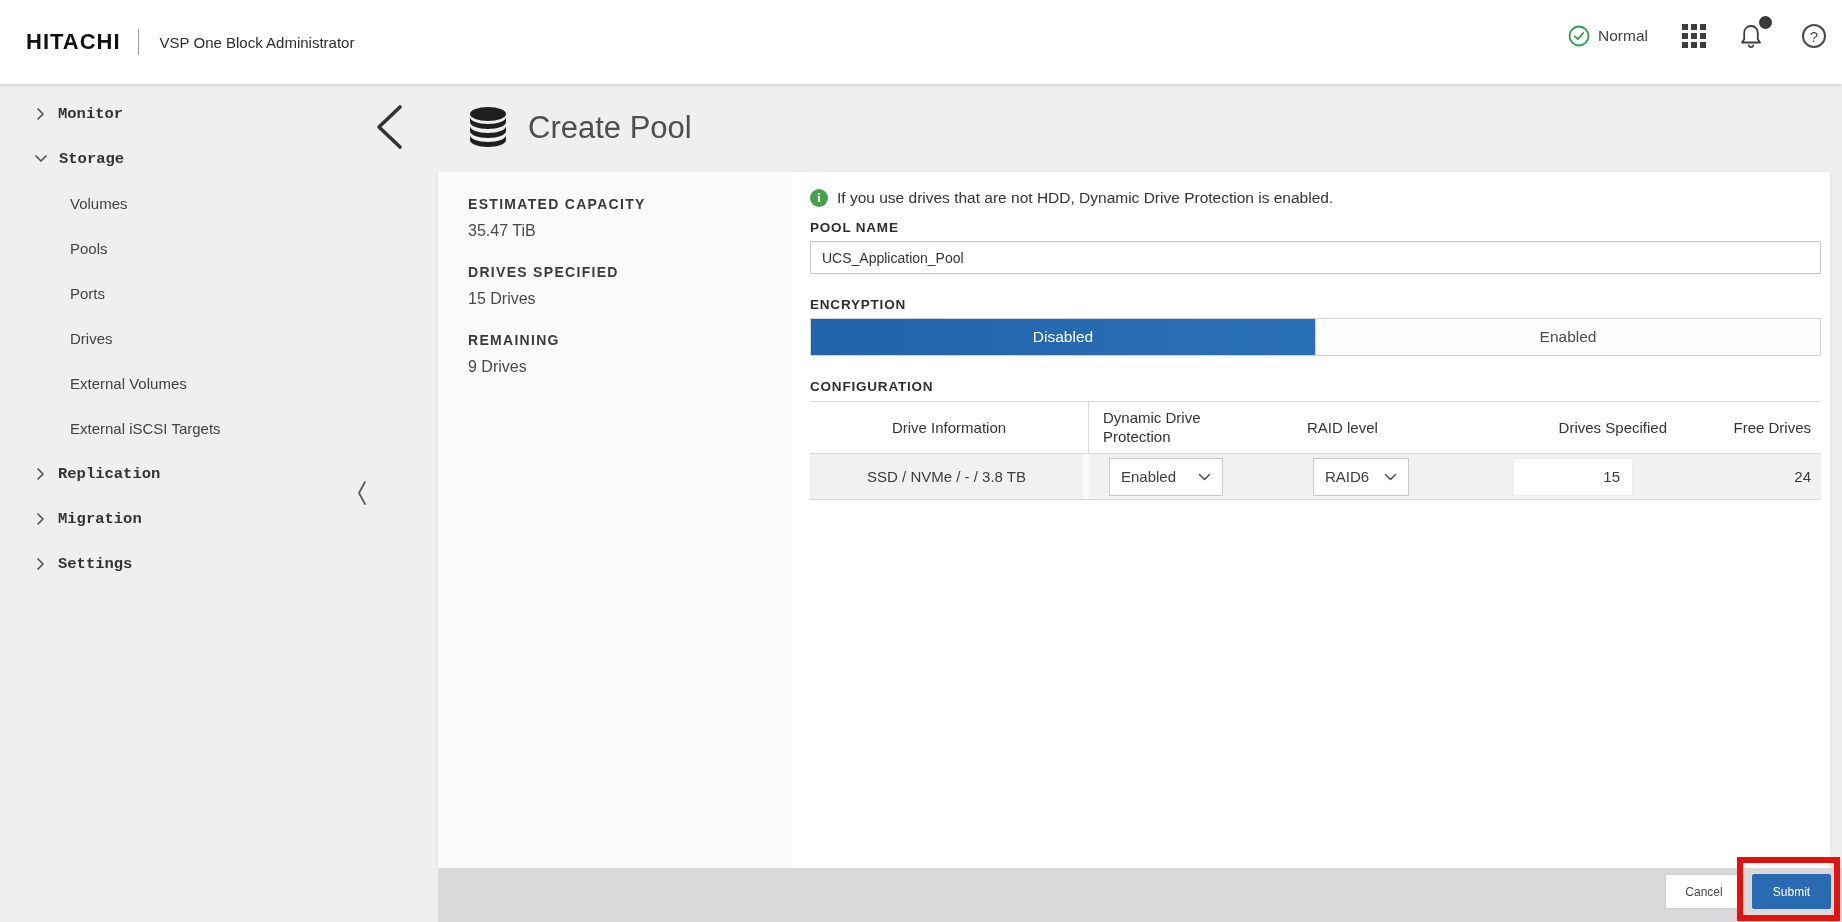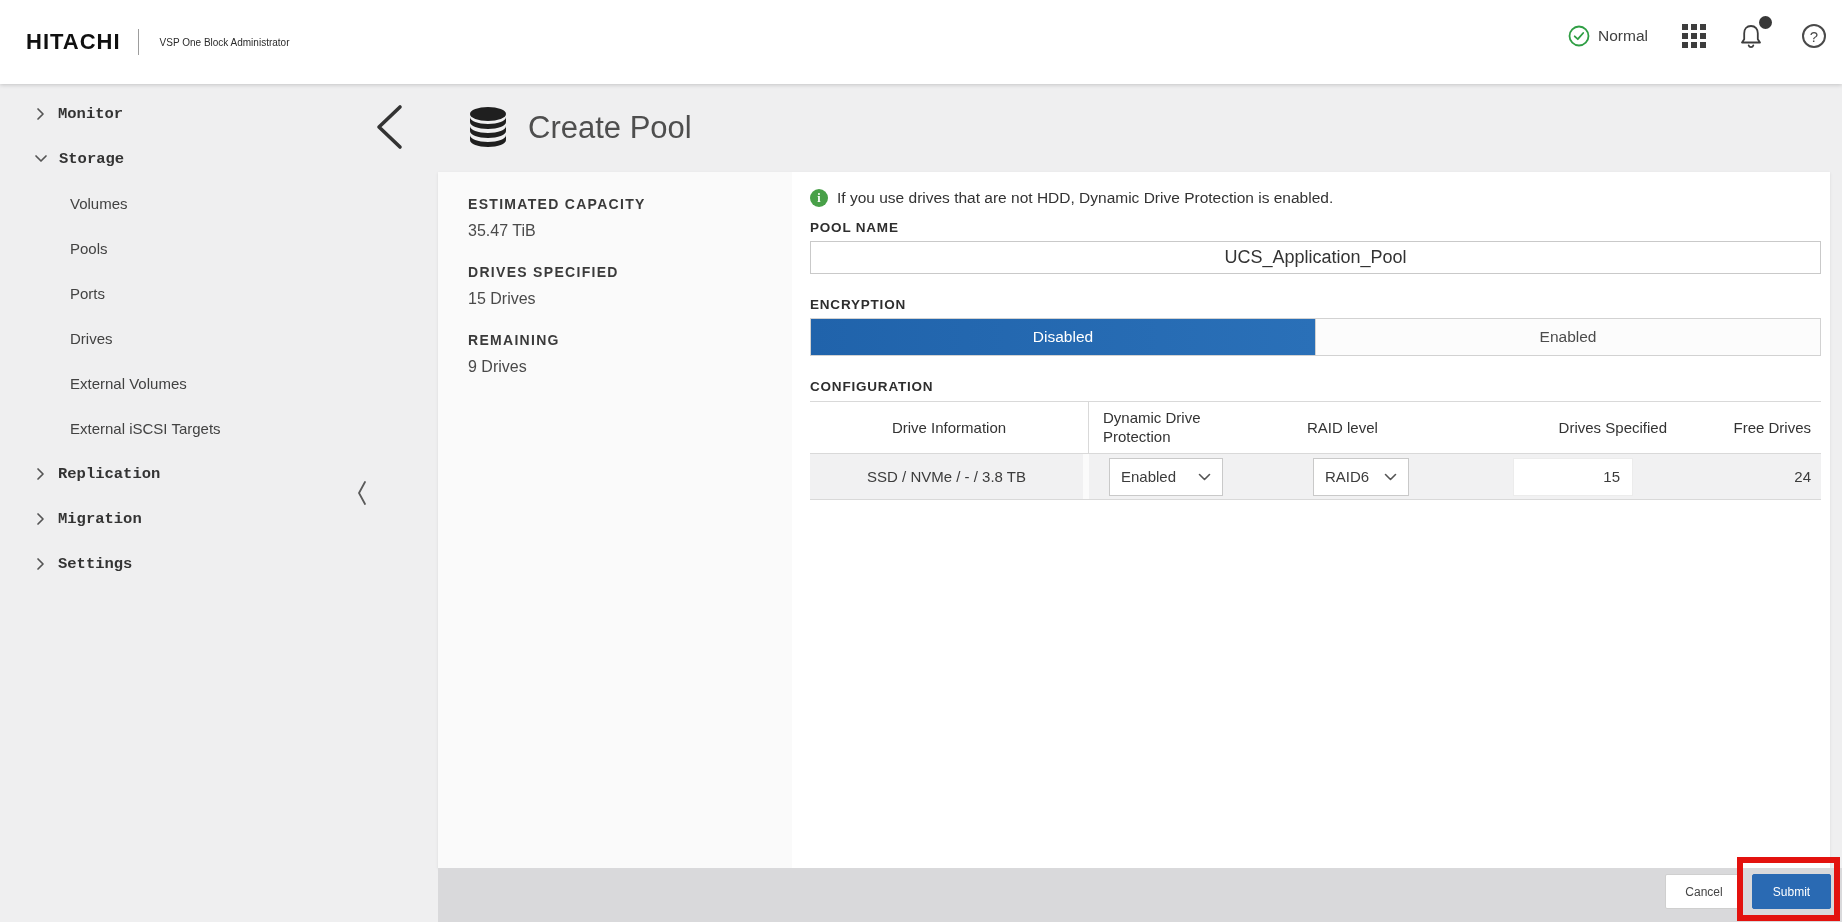--- a/index.html
+++ b/index.html
@@ -13,21 +13,21 @@
   }
   
   .topbar {
     position: absolute; top: 0; left: 0; width: 1842px; height: 84px;
     background: #ffffff; box-shadow: 0 1px 4px rgba(0,0,0,0.18);
     display: flex; align-items: center; z-index: 5;
   }
   .brand { display: flex; align-items: center; margin-left: 26px; }
   .logo { font-size: 22px; font-weight: 700; letter-spacing: 1px; color: #101010; }
   .brand-divider { width: 1px; height: 26px; background: #9d9d9d; margin: 0 21px 0 17px; }
-  .app-title { font-size: 10px; color: #2b2b2b; }
+  .app-title { font-size: 15px; color: #2b2b2b; }
   .topbar-right { position: absolute; right: 16px; top: 0; height: 72px; display: flex; align-items: center; }
   .status { display: flex; align-items: center; gap: 8px; margin-right: 34px; cursor: pointer; }
   .status-label { font-size: 15.5px; color: #3f3f3f; }
   .waffle { display: grid; grid-template-columns: repeat(3, 6px); grid-gap: 3px; margin-right: 32px; cursor: pointer; }
   .waffle span { width: 6px; height: 6px; background: #3d3d3d; }
   .bell-wrap { position: relative; margin-right: 38px; cursor: pointer; }
   .bell-dot { position: absolute; top: -7px; right: -8px; width: 13px; height: 13px; border-radius: 50%; background: #383838; }
   .help { width: 24px; height: 24px; border: 2px solid #4a4a4a; border-radius: 50%;
     display: flex; align-items: center; justify-content: center;
     font-size: 15px; color: #4a4a4a; font-weight: 400; cursor: pointer; }
@@ -53,22 +53,22 @@
   .summary-label:first-child { margin-top: 0; }
   .summary-value { font-size: 16px; color: #4a4a4a; margin-top: 10px; }
   .form { flex: 1; background: #ffffff; padding: 17px 9px 0 18px; }
   .info-row { display: flex; align-items: center; gap: 9px; }
   .info-icon { width: 18px; height: 18px; border-radius: 50%; background: #48a048; color: #fff;
     font-size: 12px; font-weight: 700; display: flex; align-items: center; justify-content: center;
     font-family: "Liberation Serif", serif; flex: 0 0 18px; }
   .info-text { font-size: 15.5px; color: #333; }
   .field-label { font-size: 13.5px; font-weight: 700; letter-spacing: 0.8px; color: #2e2e2e; margin-top: 13px; }
   .text-input { width: 100%; height: 33px; margin-top: 6px; border: 1px solid #c9c9c9;
-    padding: 0 11px; font-size: 18px; color: #333; font-family: "Liberation Sans", sans-serif;
-    background: #fff; outline: none; text-align: center; }
+    padding: 0 11px; font-size: 14px; color: #333; font-family: "Liberation Sans", sans-serif;
+    background: #fff; outline: none; }
   .seg-label { margin-top: 23px; }
   .segmented { margin-top: 6px; height: 38px; display: flex; border: 1px solid #d2d2d2; }
   .seg-opt { flex: 1; display: flex; align-items: center; justify-content: center;
     font-size: 15.5px; cursor: pointer; }
   .seg-opt.selected { background: linear-gradient(90deg, #2063ab, #2a70b8); color: #ffffff; }
   .seg-opt.unselected { background: #fcfcfc; color: #4c4c4c; border-left: 1px solid #d2d2d2; }
   .cfg-label { margin-top: 23px; }
   .cfg-table { margin-top: 7px; width: 100%; }
   .thead { display: flex; height: 53px; border-top: 1px solid #d9d9d9; border-bottom: 1px solid #d9d9d9;
     background: #fff; align-items: center; font-size: 15px; color: #333; }

